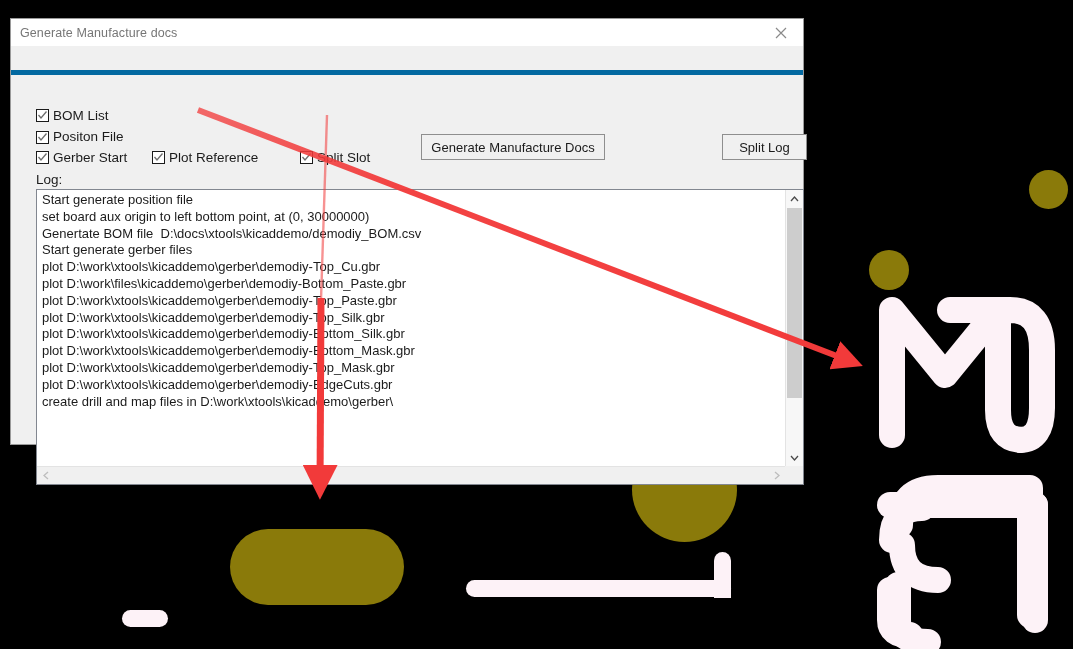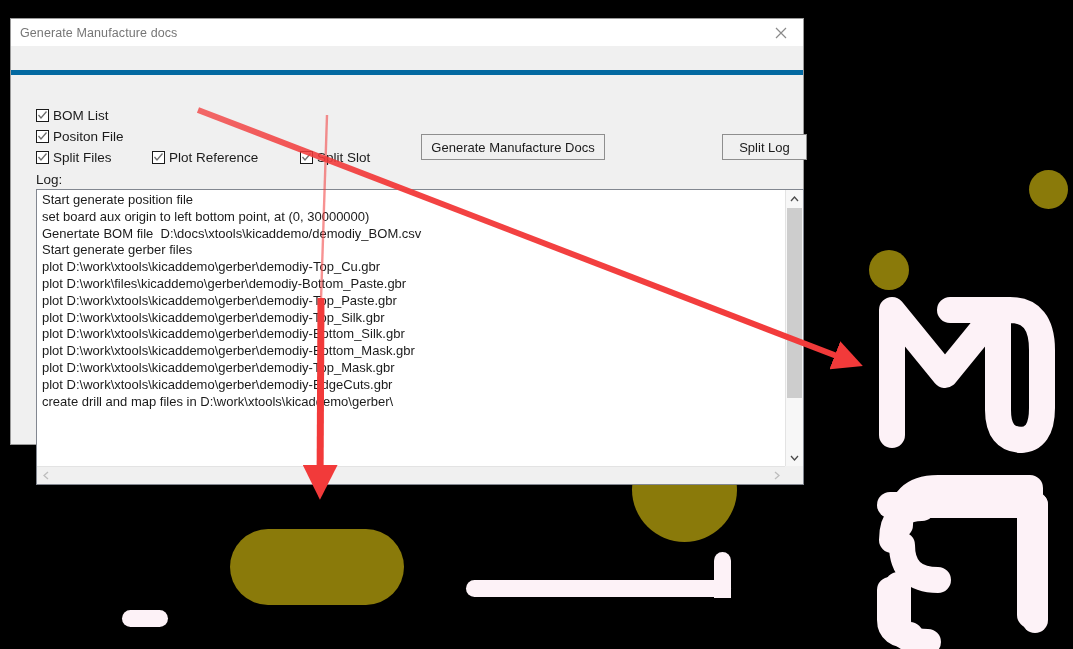--- a/index.html
+++ b/index.html
@@ -307,36 +307,36 @@
 
     <div class="cb-row" style="left:25px; top:34px;">
       <span class="cbox">
         <svg width="11" height="11" viewBox="0 0 11 11">
           <path d="M1.5 5 L4 8 L9.5 1.5" stroke="#6d6d6d" stroke-width="1.3" fill="none"></path>
         </svg>
       </span>
       <span class="cb-label">BOM List</span>
     </div>
 
-    <div class="cb-row" style="left:25px; top:55px;">
+    <div class="cb-row" style="left:25px; top:55px;align-items:flex-end;">
       <span class="cbox">
         <svg width="11" height="11" viewBox="0 0 11 11">
           <path d="M1.5 5 L4 8 L9.5 1.5" stroke="#6d6d6d" stroke-width="1.3" fill="none"></path>
         </svg>
       </span>
       <span class="cb-label">Positon File</span>
     </div>
 
     <div class="cb-row" style="left:25px; top:76px;">
       <span class="cbox">
         <svg width="11" height="11" viewBox="0 0 11 11">
           <path d="M1.5 5 L4 8 L9.5 1.5" stroke="#6d6d6d" stroke-width="1.3" fill="none"></path>
         </svg>
       </span>
-      <span class="cb-label">Split Files</span>
+      <span class="cb-label">Gerber Start</span>
     </div>
 
     <div class="cb-row" style="left:141px; top:76px;">
       <span class="cbox">
         <svg width="11" height="11" viewBox="0 0 11 11">
           <path d="M1.5 5 L4 8 L9.5 1.5" stroke="#6d6d6d" stroke-width="1.3" fill="none"></path>
         </svg>
       </span>
       <span class="cb-label">Plot Reference</span>
     </div>

